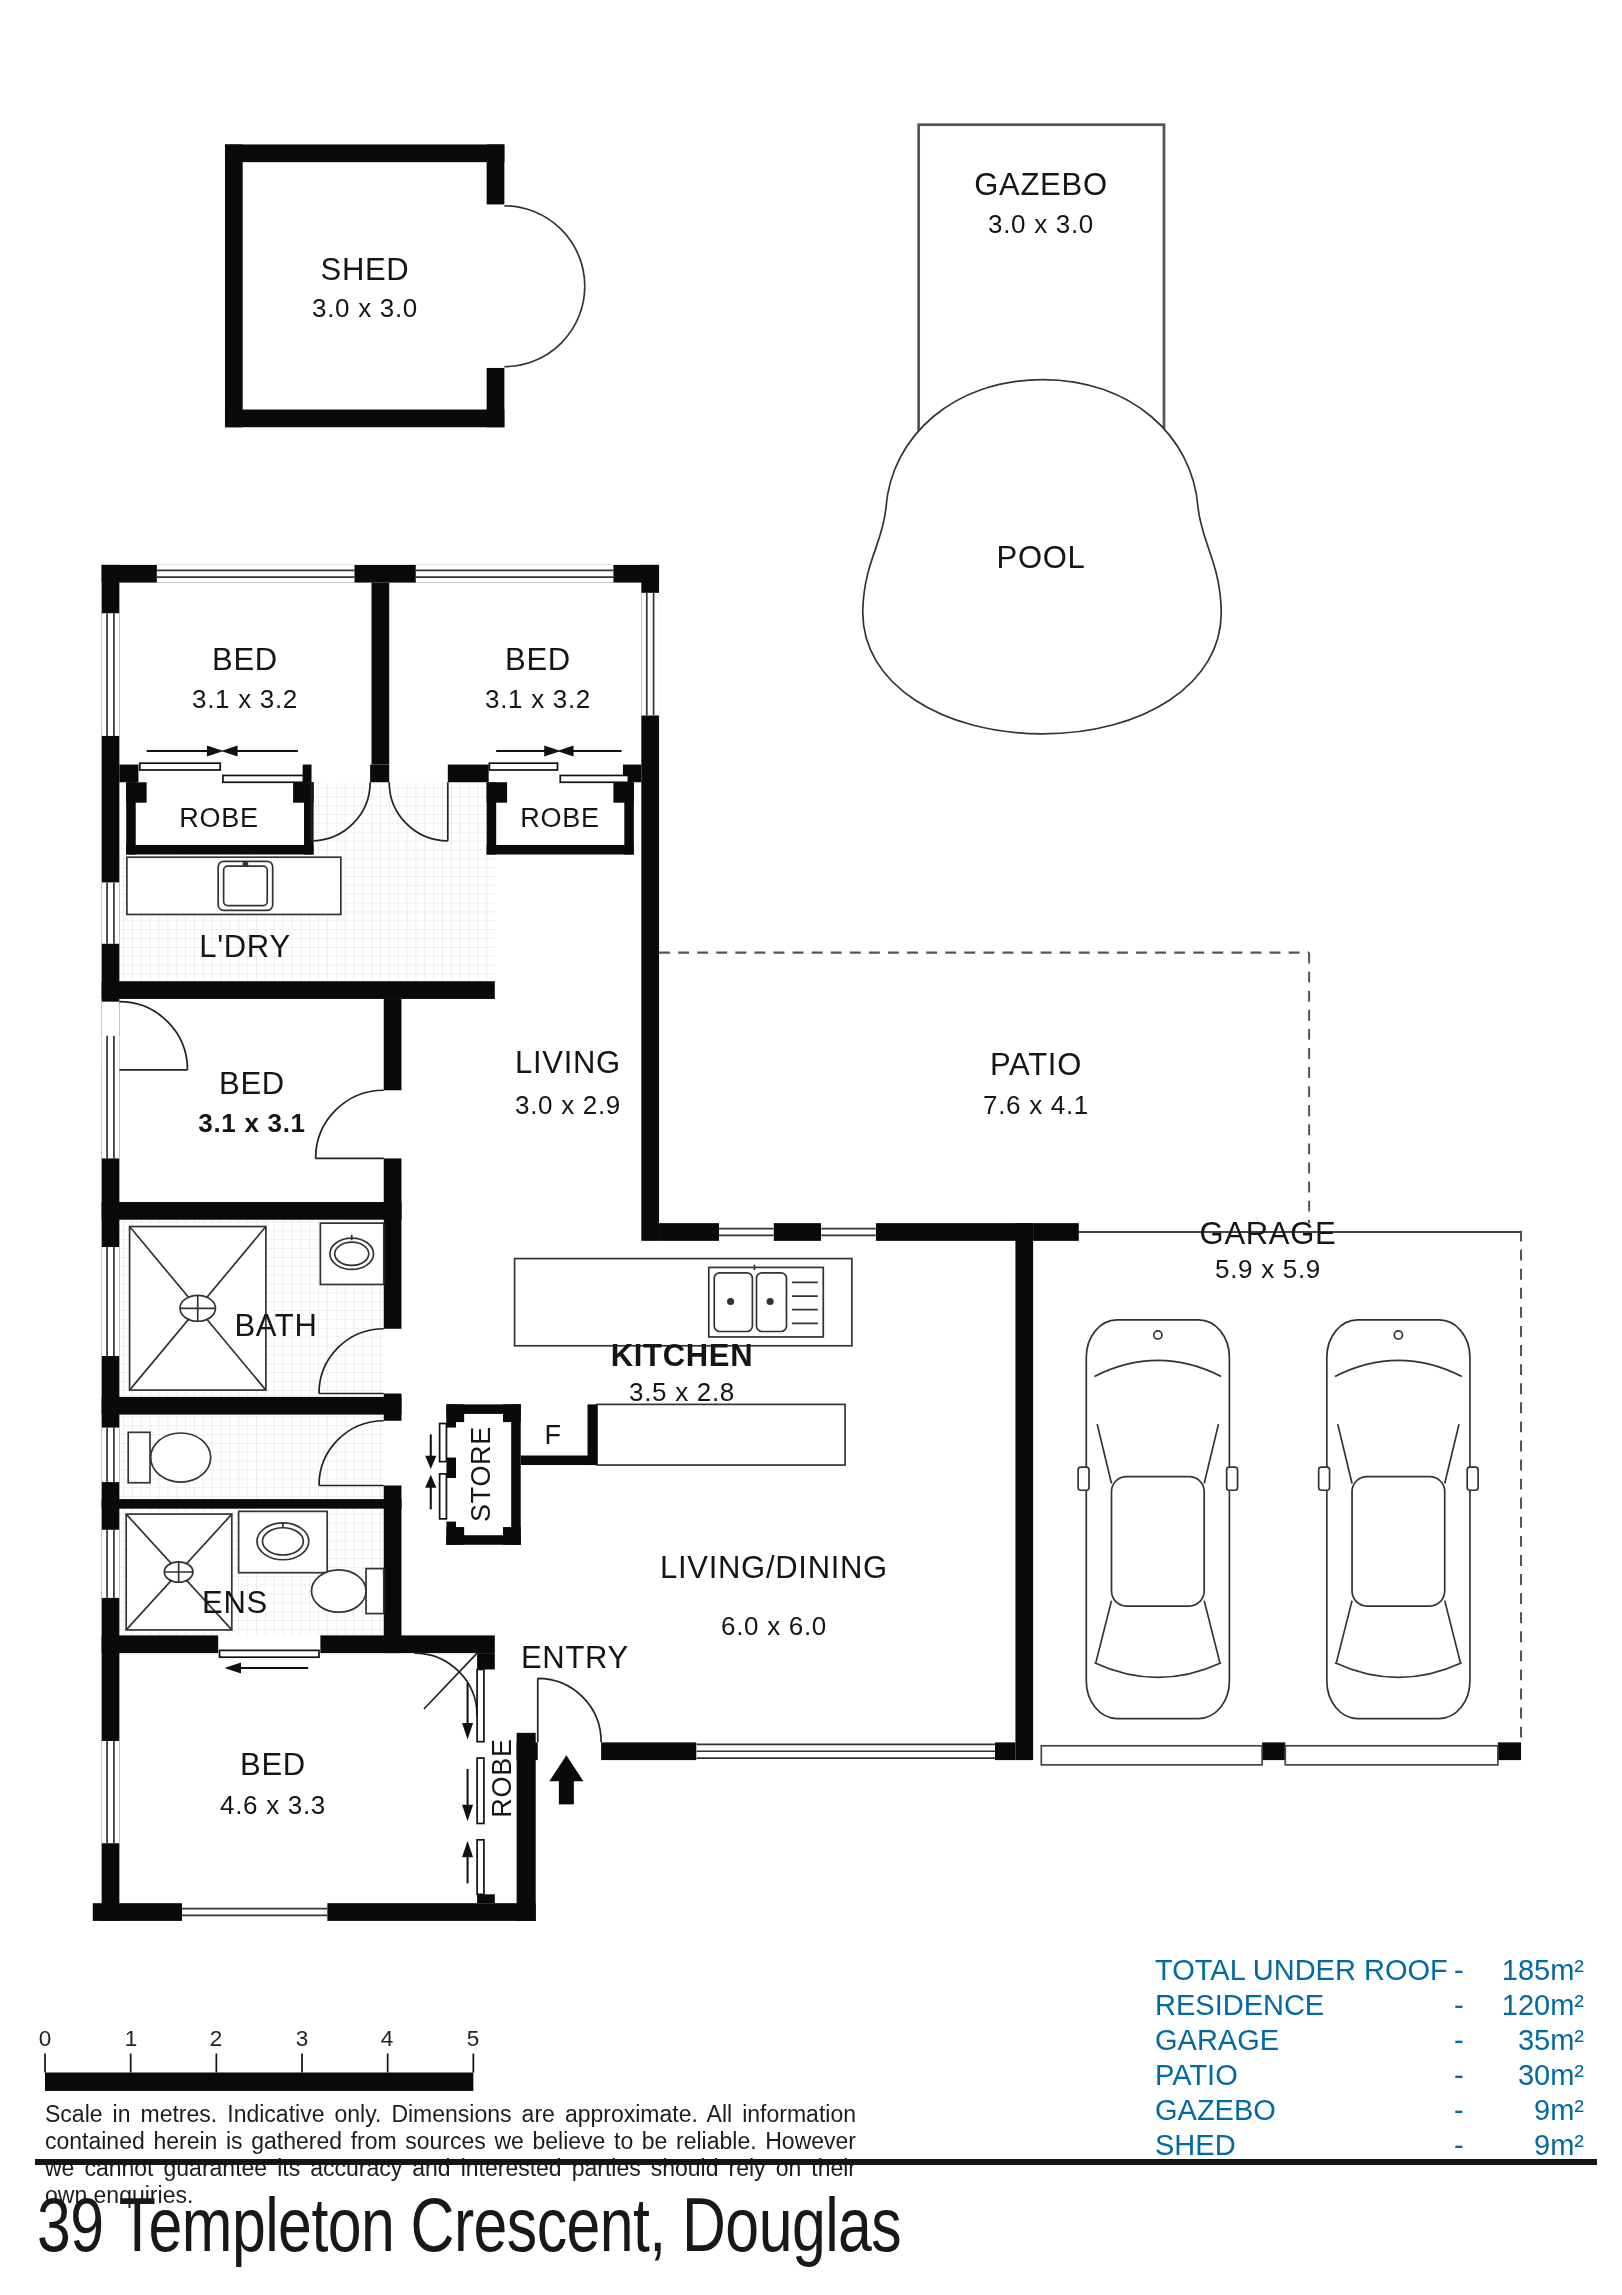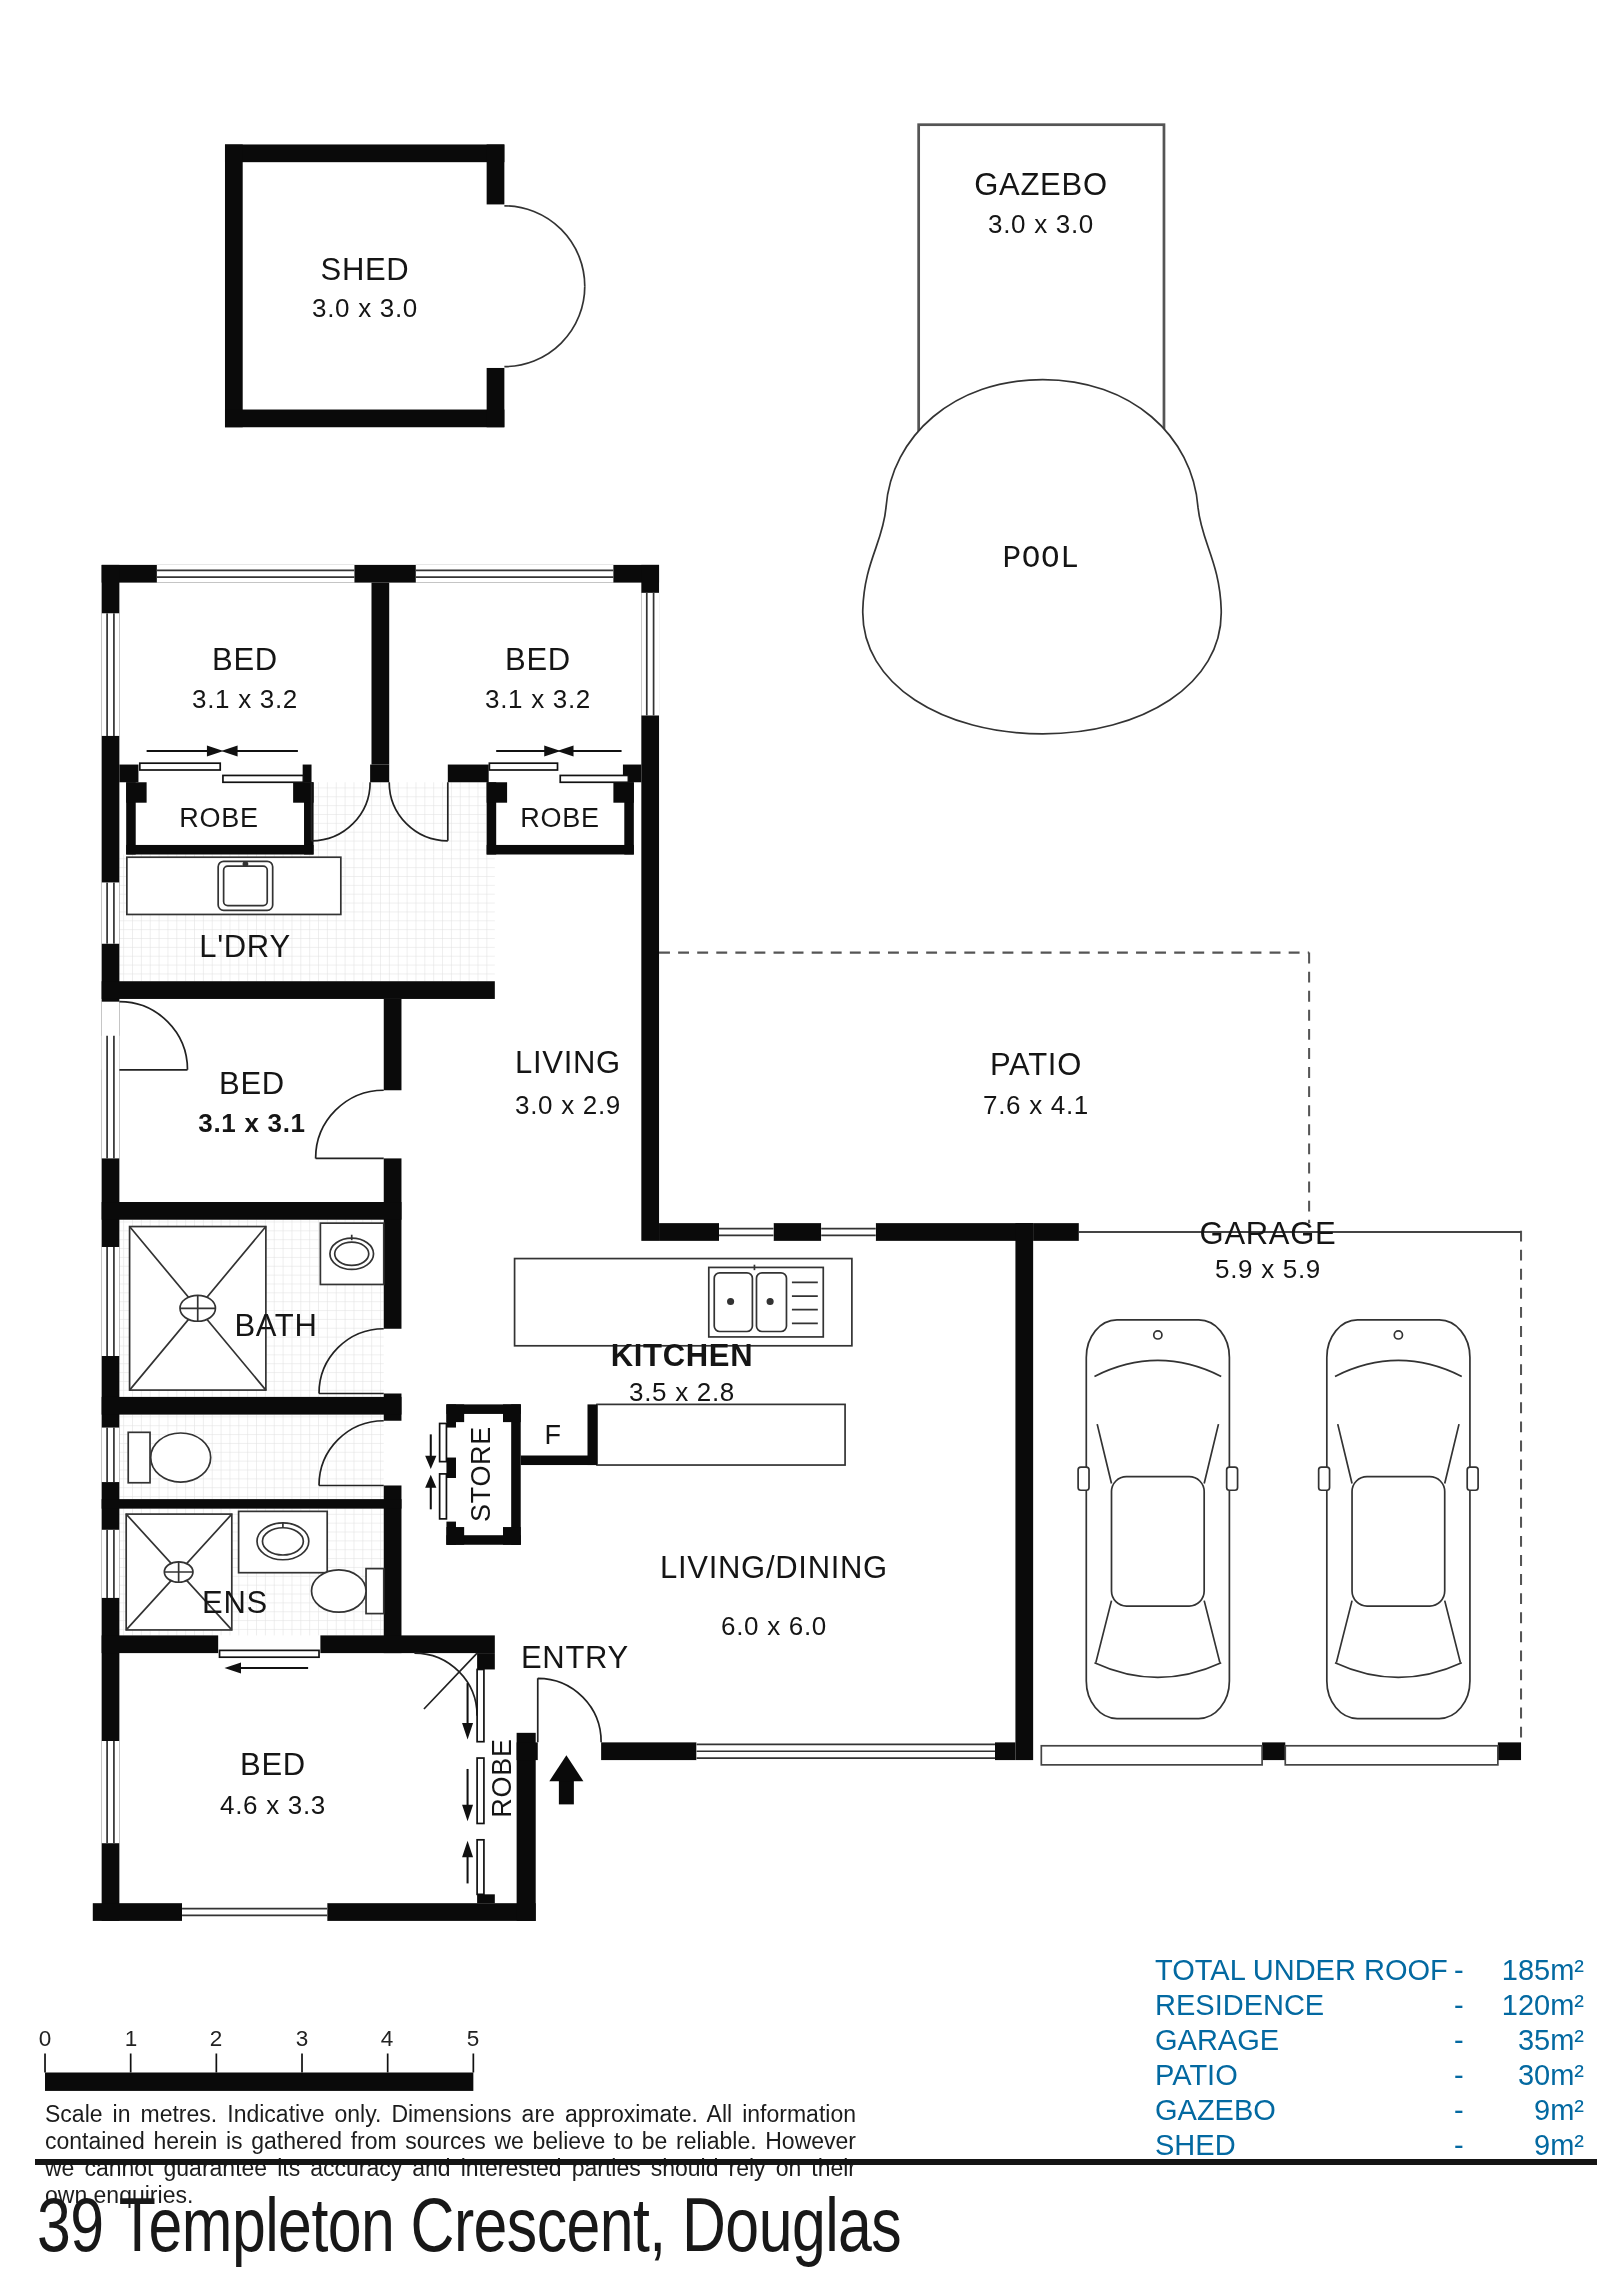--- a/index.html
+++ b/index.html
@@ -297,21 +297,21 @@
     <rect x="1886" y="2562" width="312" height="28"></rect>
   </g>
   <use href="#car" x="1586" y="1925"></use>
   <use href="#car" x="1939" y="1925"></use>
 </svg>
 
 <div class="lbl" style="left:365px;top:270px;">SHED</div>
 <div class="lbl dim" style="left:365px;top:308px;">3.0 x 3.0</div>
 <div class="lbl" style="left:1041px;top:185px;">GAZEBO</div>
 <div class="lbl dim" style="left:1041px;top:224px;">3.0 x 3.0</div>
-<div class="lbl" style="left:1041px;top:558px;font-family:Liberation Mono, monospace;">POOL</div>
+<div class="lbl" style="left:1041px;top:558px;">POOL</div>
 
 <div class="lbl" style="left:245px;top:660px;">BED</div>
 <div class="lbl dim" style="left:245px;top:699px;">3.1 x 3.2</div>
 <div class="lbl" style="left:538px;top:660px;">BED</div>
 <div class="lbl dim" style="left:538px;top:699px;">3.1 x 3.2</div>
 <div class="lbl small" style="left:219px;top:818px;">ROBE</div>
 <div class="lbl small" style="left:560px;top:818px;">ROBE</div>
 <div class="lbl" style="left:245px;top:947px;">L'DRY</div>
 <div class="lbl" style="left:568px;top:1063px;">LIVING</div>
 <div class="lbl dim" style="left:568px;top:1105px;">3.0 x 2.9</div>

